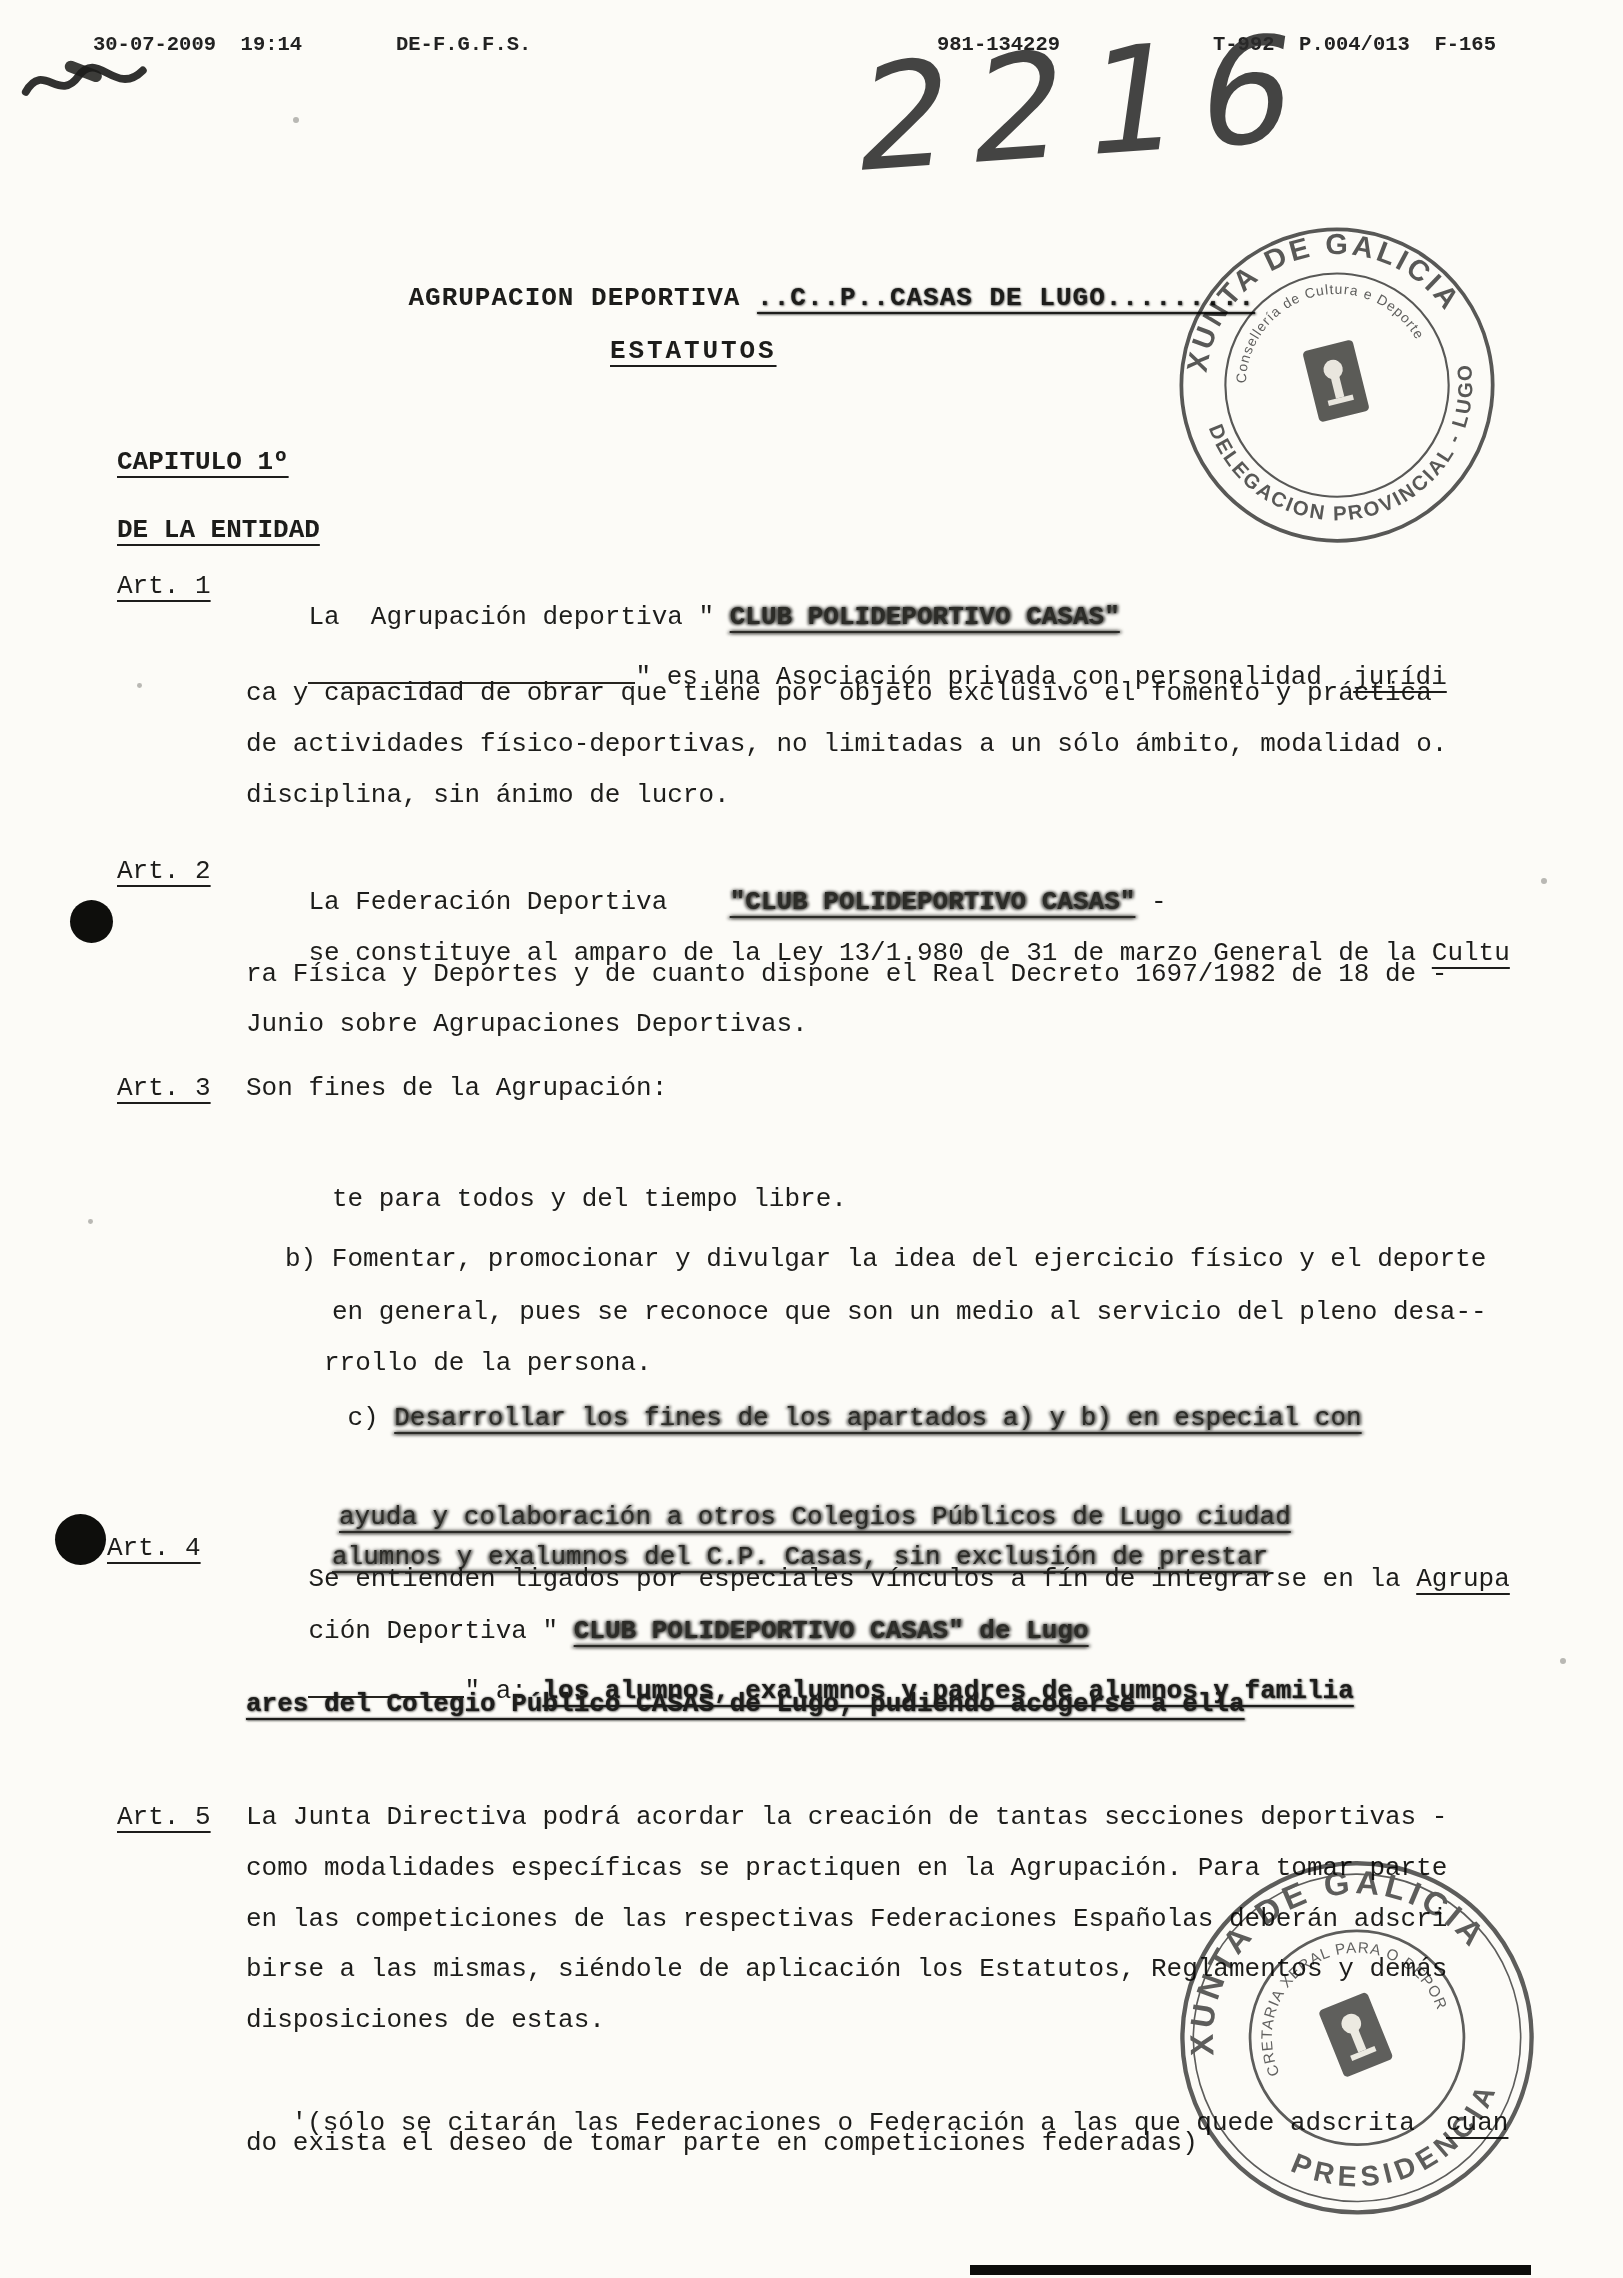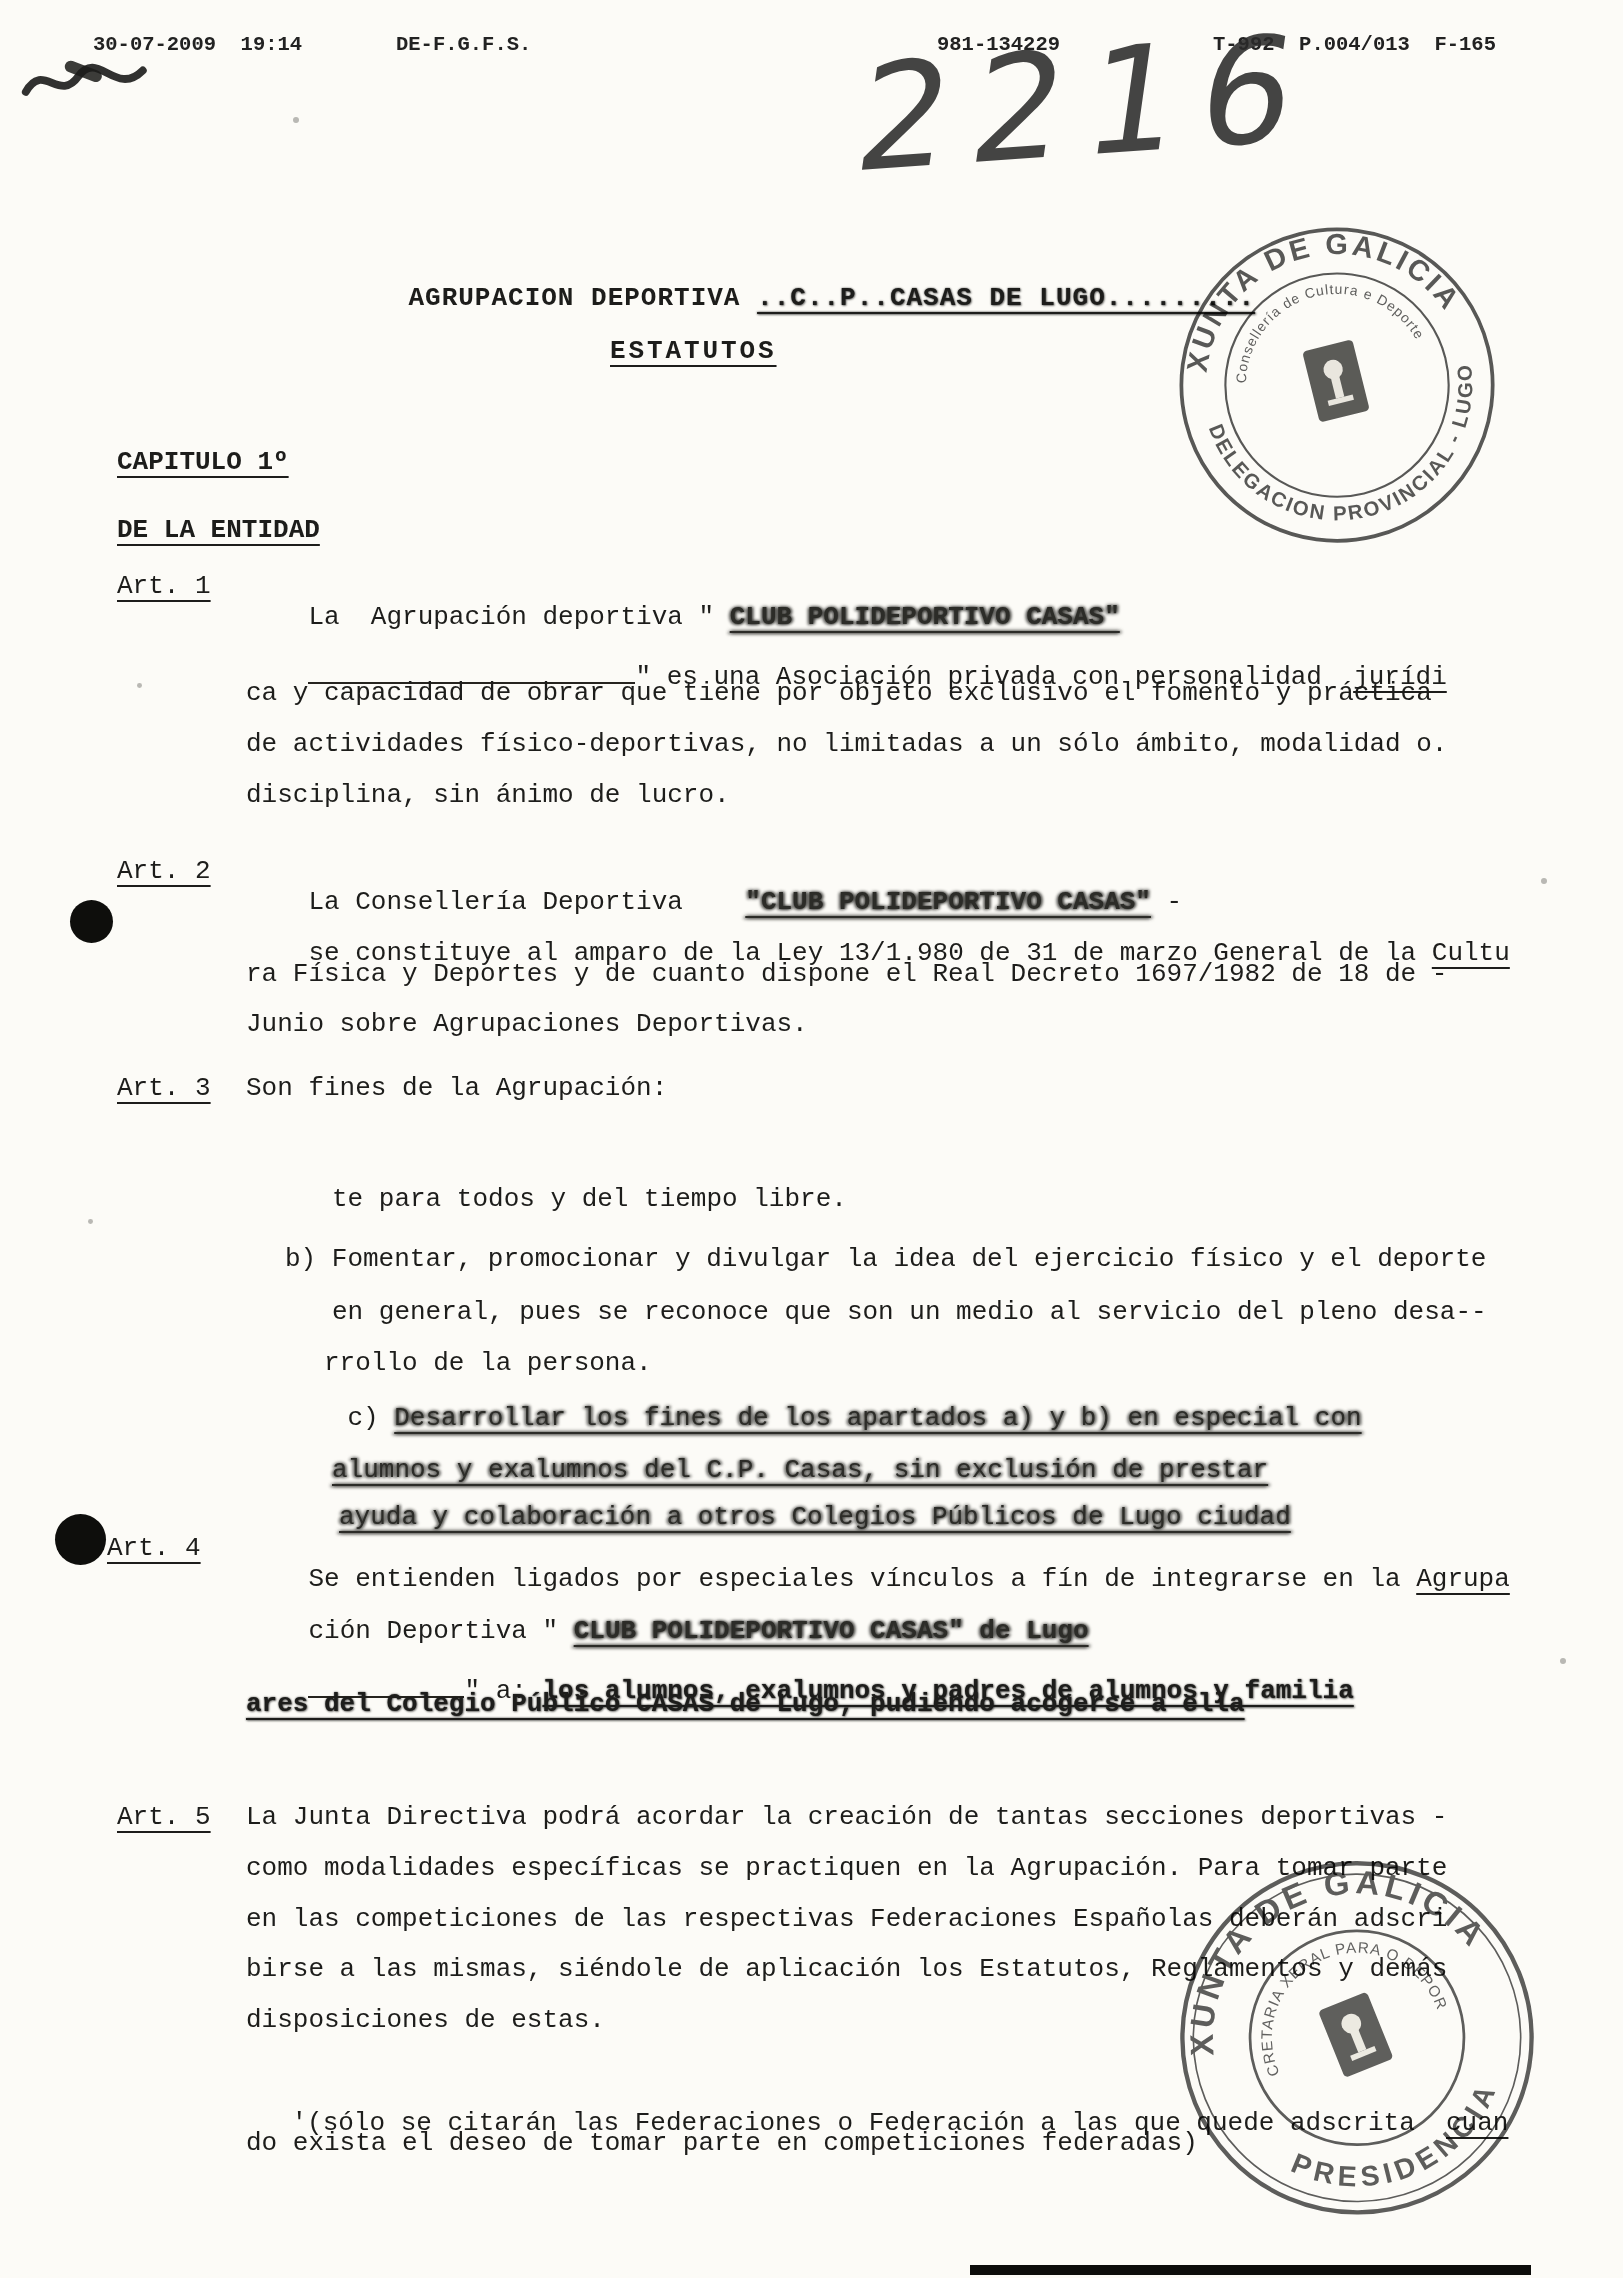--- a/index.html
+++ b/index.html
@@ -62,38 +62,38 @@
   </div>
   <div class="line" style="left:246px;top:624px">
     <span class="blank" style="width:327px"></span><span>" es una Asociación privada con personalidad  </span><span class="u">jurídi</span>
   </div>
   <div class="line" style="left:246px;top:678px">ca y capacidad de obrar que tiene por objeto exclusivo el fomento y práctica</div>
   <div class="line" style="left:246px;top:729px">de actividades físico-deportivas, no limitadas a un sólo ámbito, modalidad o.</div>
   <div class="line" style="left:246px;top:780px">disciplina, sin ánimo de lucro.</div>
 
   <div class="line u" style="left:117px;top:856px">Art. 2</div>
   <div class="line" style="left:246px;top:856px">
-    <span>La Consellería Deportiva    </span><span class="u b smudge2">"CLUB POLIDEPORTIVO CASAS"</span><span> -</span>
+    <span>La Federación Deportiva    </span><span class="u b smudge2">"CLUB POLIDEPORTIVO CASAS"</span><span> -</span>
   </div>
   <div class="line" style="left:246px;top:907px">
     <span>se constituye al amparo de la Ley 13/1.980 de 31 de marzo General de la </span><span class="u">Cultu</span>
   </div>
   <div class="line" style="left:246px;top:959px">ra Física y Deportes y de cuanto dispone el Real Decreto 1697/1982 de 18 de -</div>
   <div class="line" style="left:246px;top:1009px">Junio sobre Agrupaciones Deportivas.</div>
 
   <div class="line u" style="left:117px;top:1073px">Art. 3</div>
   <div class="line" style="left:246px;top:1073px">Son fines de la Agrupación:</div>
   <div class="line" style="left:332px;top:1184px">te para todos y del tiempo libre.</div>
   <div class="line" style="left:285px;top:1244px">b) Fomentar, promocionar y divulgar la idea del ejercicio físico y el deporte</div>
   <div class="line" style="left:332px;top:1297px">en general, pues se reconoce que son un medio al servicio del pleno desa--</div>
   <div class="line" style="left:324px;top:1348px">rrollo de la persona.</div>
   <div class="line" style="left:285px;top:1372px">
     <span>c) </span><span class="u smudge2">Desarrollar los fines de los apartados a) y b) en especial con</span>
   </div>
-  <div class="line u smudge2" style="left:332px;top:1455px">alumnos y exalumnos del C.P. Casas, sin exclusión de prestar</div>
+  <div class="line u smudge2" style="left:332px;top:1542px">alumnos y exalumnos del C.P. Casas, sin exclusión de prestar</div>
   <div class="line u smudge2" style="left:339px;top:1502px">ayuda y colaboración a otros Colegios Públicos de Lugo ciudad</div>
 
   <div class="line u" style="left:107px;top:1533px">Art. 4</div>
   <div class="line" style="left:246px;top:1533px">
     <span>Se entienden ligados por especiales vínculos a fín de integrarse en la </span><span class="u">Agrupa</span>
   </div>
   <div class="line" style="left:246px;top:1585px">
     <span>ción Deportiva " </span><span class="u b smudge2">CLUB POLIDEPORTIVO CASAS" de Lugo</span>
   </div>
   <div class="line" style="left:246px;top:1638px">

